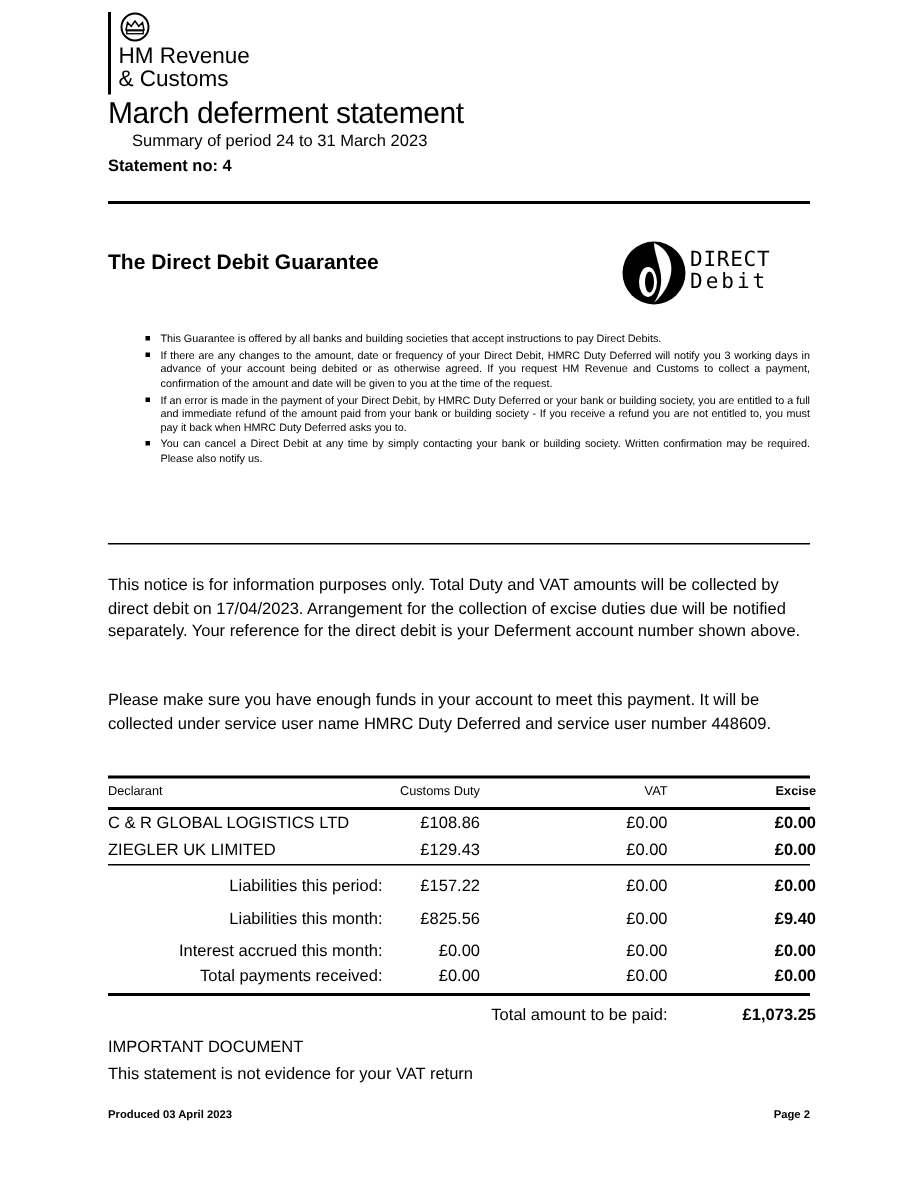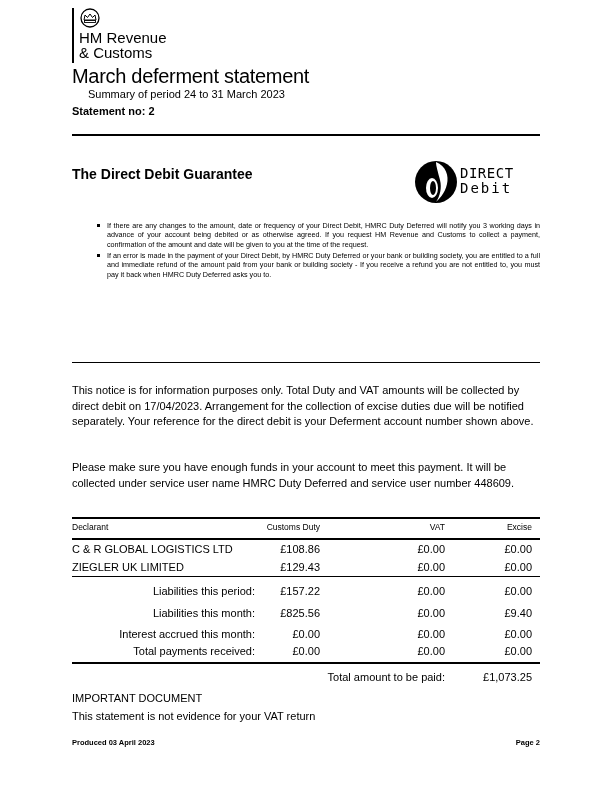--- a/index.html
+++ b/index.html
@@ -28,58 +28,60 @@
   .cell{font-size:11px;}
   .r1{top:543px;} .r2{top:561px;}
   .rule-r{left:72px;top:576px;width:468px;height:1px;background:#000;}
   .s1{top:585px;} .s2{top:607px;} .s3{top:628px;} .s4{top:645px;}
   .rule-tot{left:72px;top:662px;width:468px;height:2px;background:#000;}
   .tot{top:671px;}
   .c-decl{left:72px;}
   .c-lbl{right:357px;text-align:right;}
   .c-cd{right:292px;text-align:right;}
   .c-vat{right:167px;text-align:right;}
-  .c-ex{right:80px;text-align:right;}
+  .c-ex{right:68px;text-align:right;font-weight:bold;}
   .c-totlbl{right:167px;text-align:left;margin-left:30px;}
   .imp{left:72px;top:692px;font-size:11px;font-weight:normal;}
   .imp2{left:72px;top:710px;font-size:11px;}
   .foot{top:738px;font-size:7.5px;font-weight:bold;}
   .foot-l{left:72px;}
   .foot-r{right:72px;}
 </style>
 </head>
 <body>
 
 <div class="abs logo-bar"></div>
 <svg class="abs crest" viewBox="0 0 22 20">
   <circle cx="11" cy="10" r="9" fill="none" stroke="#000" stroke-width="1.3"></circle>
   <path d="M5 12 L6 7 L8.5 9.5 L11 6 L13.5 9.5 L16 7 L17 12 Z" fill="none" stroke="#000" stroke-width="1"></path>
   <rect x="5.5" y="12.5" width="11" height="2" fill="none" stroke="#000" stroke-width="0.9"></rect>
 </svg>
 <div class="abs hm1">HM Revenue</div>
 <div class="abs hm2">&amp; Customs</div>
 <div class="abs title">March deferment statement</div>
 <div class="abs sub1">Summary of period 24 to 31 March 2023</div>
-<div class="abs sub2">Statement no: 2</div>
+<div class="abs sub2">Statement no: 4</div>
 <div class="abs rule-top"></div>
 
 <div class="abs ddg-title">The Direct Debit Guarantee</div>
 <div class="abs dd-logo">
   <svg width="44" height="48" viewBox="0 0 44 48" style="position:absolute;left:0;top:0;">
     <circle cx="22" cy="24" r="21" fill="#000"></circle>
     <path d="M22 4 C32 8 35 18 33 26 C31 36 24 42 22 44 C26 38 28 30 26 22 C24 14 22 8 22 4 Z" fill="#fff"></path>
     <ellipse cx="18" cy="30" rx="6" ry="10" fill="#fff"></ellipse>
     <ellipse cx="19" cy="30" rx="3" ry="7" fill="#000"></ellipse>
   </svg>
   <div style="position:absolute;left:46px;top:8px;font-family:'DejaVu Sans Mono',monospace;font-size:14px;line-height:14px;letter-spacing:0.5px;">DIRECT</div>
   <div style="position:absolute;left:46px;top:23px;font-family:'DejaVu Sans Mono',monospace;font-size:14px;line-height:14px;letter-spacing:2px;">Debit</div>
 </div>
 <ul class="abs bullets">
+  <li>This Guarantee is offered by all banks and building societies that accept instructions to pay Direct Debits.</li>
   <li>If there are any changes to the amount, date or frequency of your Direct Debit, HMRC Duty Deferred will notify you 3 working days in advance of your account being debited or as otherwise agreed. If you request HM Revenue and Customs to collect a payment, confirmation of the amount and date will be given to you at the time of the request.</li>
   <li>If an error is made in the payment of your Direct Debit, by HMRC Duty Deferred or your bank or building society, you are entitled to a full and immediate refund of the amount paid from your bank or building society - If you receive a refund you are not entitled to, you must pay it back when HMRC Duty Deferred asks you to.</li>
+  <li>You can cancel a Direct Debit at any time by simply contacting your bank or building society. Written confirmation may be required. Please also notify us.</li>
 </ul>
 <div class="abs rule-mid"></div>
 
 <div class="abs para p1">This notice is for information purposes only. Total Duty and VAT amounts will be collected by direct debit on 17/04/2023. Arrangement for the collection of excise duties due will be notified separately. Your reference for the direct debit is your Deferment account number shown above.</div>
 <div class="abs para p2">Please make sure you have enough funds in your account to meet this payment. It will be collected under service user name HMRC Duty Deferred and service user number 448609.</div>
 
 <div class="abs rule-th"></div>
 <div class="abs th c-decl">Declarant</div>
 <div class="abs th c-cd">Customs Duty</div>
 <div class="abs th c-vat">VAT</div>

